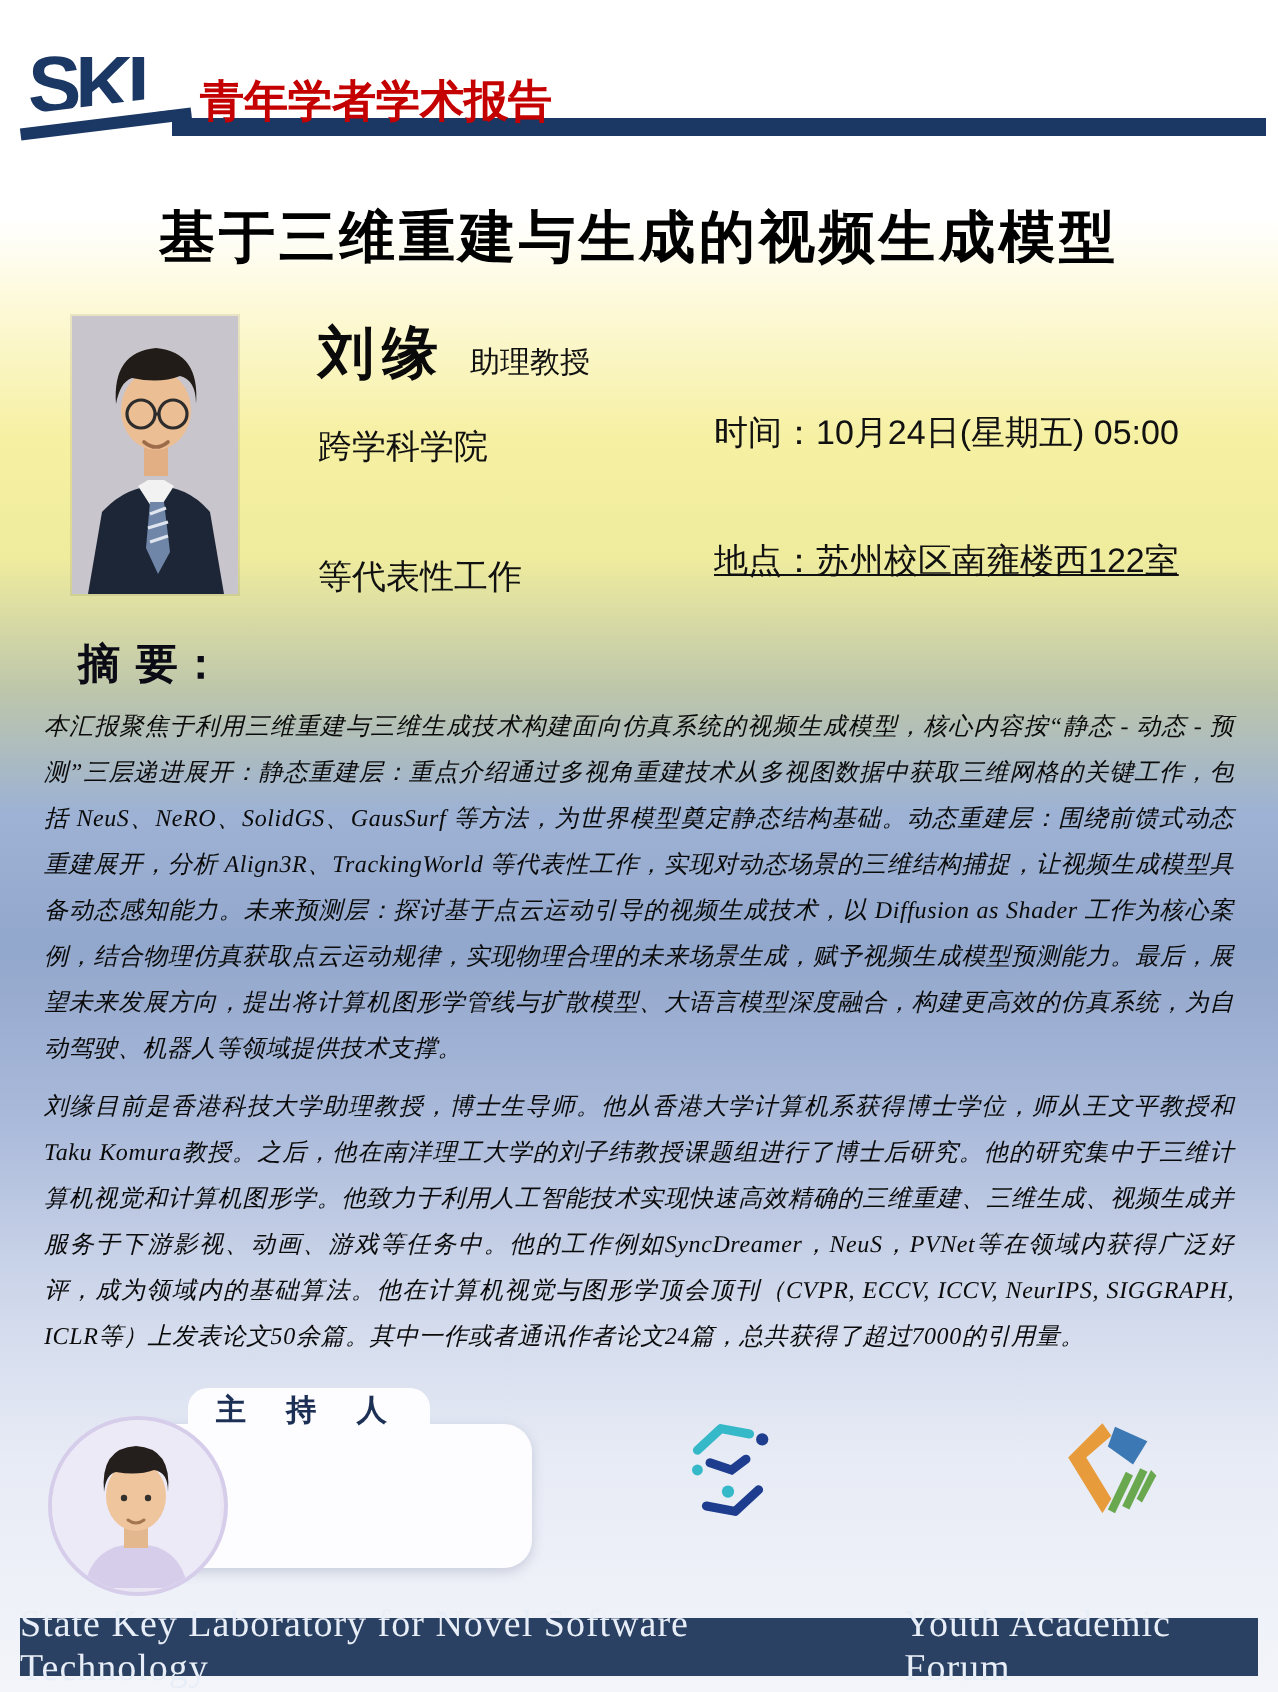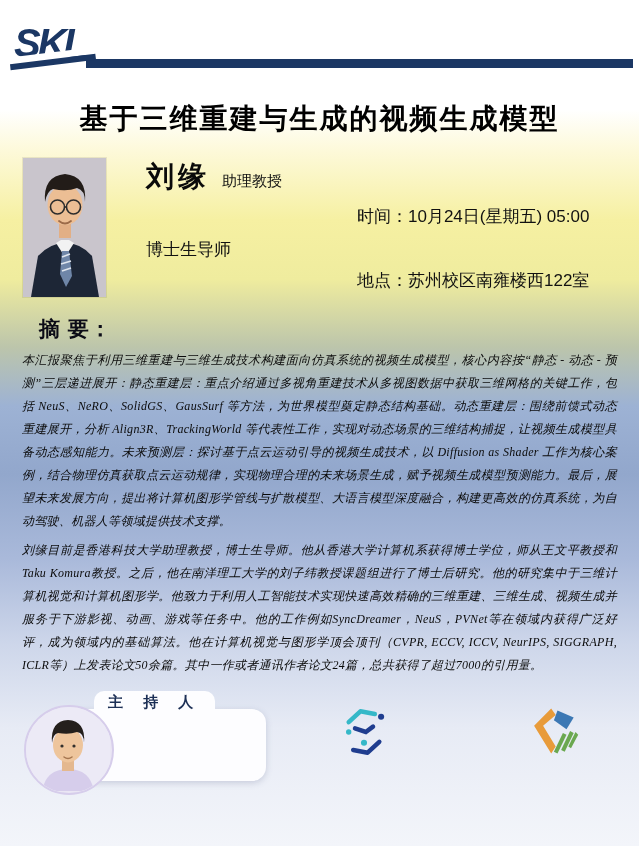--- a/index.html
+++ b/index.html
@@ -13,43 +13,43 @@
       #efec9e 33%,
       #bcc5ab 41%,
       #9db2d4 48%,
       #92a7cc 56%,
       #a9b9da 66%,
       #cdd6ea 76%,
       #e7ebf5 86%,
       #f3f5fa 100%);
   }
   
-  .header{display:flex;align-items:flex-end;padding:24px 20px 0 14px;font-style:italic;}
+  .header{display:flex;align-items:flex-end;padding:24px 20px 0 14px;}
   .skl-logo{position:relative;width:74px;height:42px;flex:none;}
   .skl-text{font-weight:bold;font-size:40px;line-height:38px;color:#1b3764;letter-spacing:-3px;font-family:"Liberation Sans",sans-serif;}
   .skl-swoosh-white{position:absolute;left:-6px;bottom:7px;width:92px;height:7px;background:#fff;transform:rotate(-7deg);}
   .skl-swoosh-navy{position:absolute;left:-4px;bottom:1px;width:86px;height:6px;background:#1b3764;transform:rotate(-7deg);}
   .header-text{flex:1;display:flex;justify-content:space-between;align-items:baseline;padding:6px 2px 0 12px;font-weight:bold;font-size:22px;white-space:nowrap;}
   .lab-name{color:#1a2f5e;}
   .series-name{color:#c40000;}
   .header-bar{height:9px;background:#1b3764;margin:-7px 6px 0 86px;}
   
   .title{margin-top:32px;text-align:center;font-size:28px;font-weight:bold;color:#000;letter-spacing:2px;}
   
-  .speaker{display:flex;margin:20px 24px 0 11px;padding-left:12px;}
+  .speaker{display:flex;margin:20px 24px 0 24px;padding-left:12px;}
   .speaker-photo{width:83px;height:139px;flex:none;box-shadow:0 0 0 1px rgba(0,0,0,.08);}
   .speaker-info{margin-left:40px;flex:1;}
   .name-row{display:flex;align-items:baseline;gap:12px;}
   .speaker-name{font-family:"Liberation Serif",serif;font-weight:bold;font-size:28px;color:#0a0a0a;letter-spacing:4px;}
   .speaker-title{font-size:15px;font-weight:normal;color:#111;}
   .speaker-dept{margin-top:16px;font-size:17px;color:#111;font-weight:500;}
   .speaker-univ{margin-top:42px;font-size:17px;color:#111;font-weight:500;}
   .meeting-info{width:258px;flex:none;padding-top:47px;}
   .meeting-line{font-size:17px;color:#111;font-weight:500;white-space:nowrap;}
-  .meeting-line + .meeting-line{margin-top:41px;}
+  .meeting-line + .meeting-line{margin-top:41px;text-decoration:underline;}
   
   .section-heading{margin:18px 39px 0;font-size:21px;font-weight:bold;color:#0b0b16;letter-spacing:1px;}
   .body-text{margin:6px 22px 0;font-size:12px;line-height:23px;text-align:justify;
     font-family:"Liberation Serif",serif;font-style:italic;color:#0a0a0a;letter-spacing:.3px;}
   
   .bottom{display:flex;align-items:flex-start;margin-top:14px;padding:0 18px 0 14px;}
   .host-area{position:relative;width:280px;height:104px;flex:none;}
   .host-bubble{position:absolute;left:44px;top:18px;width:208px;height:72px;background:#fdfdff;
     border-radius:14px;box-shadow:0 2px 6px rgba(90,100,140,.25);}
   .host-label{position:absolute;left:80px;top:0px;font-size:15px;font-weight:bold;color:#1c2f55;letter-spacing:8px;
@@ -71,20 +71,21 @@
 
 <div class="poster">
 
   <div class="header">
     <div class="skl-logo">
       <div class="skl-text">SKL</div>
       <div class="skl-swoosh-white"></div>
       <div class="skl-swoosh-navy"></div>
     </div>
     <div class="header-text">
+      <span class="series-name">青年学者学术报告</span>
     </div>
   </div>
   <div class="header-bar"></div>
 
   <div class="title">基于三维重建与生成的视频生成模型</div>
 
   <div class="speaker">
     <svg class="speaker-photo" viewBox="0 0 83 139" xmlns="http://www.w3.org/2000/svg">
       <rect width="83" height="139" fill="#c9c5cc"></rect>
       <rect x="36" y="62" width="12" height="18" fill="#e2af85"></rect>
@@ -97,21 +98,22 @@
       <circle cx="34.5" cy="49" r="7" fill="none" stroke="#2c2c2c" stroke-width="1.6"></circle>
       <circle cx="50.5" cy="49" r="7" fill="none" stroke="#2c2c2c" stroke-width="1.6"></circle>
       <path d="M41.5 49 L43.5 49" stroke="#2c2c2c" stroke-width="1.6"></path>
       <path d="M36 63 Q42 68 48 63" fill="none" stroke="#9c6b49" stroke-width="1.8" stroke-linecap="round"></path>
     </svg>
     <div class="speaker-info">
       <div class="name-row">
         <span class="speaker-name">刘缘</span>
         <span class="speaker-title">助理教授</span>
       </div>
-      <div class="speaker-univ">博士生导师</div>
+      <div class="speaker-dept">跨学科学院</div>
+      <div class="speaker-univ">等代表性工作</div>
     </div>
     <div class="meeting-info">
       <div class="meeting-line">
         <span>时间：</span><span>10月24日(星期五) 05:00</span>
       </div>
       <div class="meeting-line">
         <span>地点：</span><span>苏州校区南雍楼西122室</span>
       </div>
     </div>
   </div>
@@ -160,14 +162,18 @@
           <polygon points="35,6 53,14 45,27 31,17" fill="#3c78b4"></polygon>
           <polygon points="31,52 41,31 45,33 35,54" fill="#6aa84f"></polygon>
           <polygon points="39,50 49,29 53,31 43,52" fill="#6aa84f"></polygon>
           <polygon points="47,46 55,30 58,33 50,48" fill="#6aa84f"></polygon>
         </svg>
 
       </div>
     </div>
   </div>
 
+  <div class="footer">
+    <span>State Key Laboratory for Novel Software Technology</span>
+    <span>Youth  Academic Forum</span>
+  </div>
 
 </div>
 
 </body></html>

